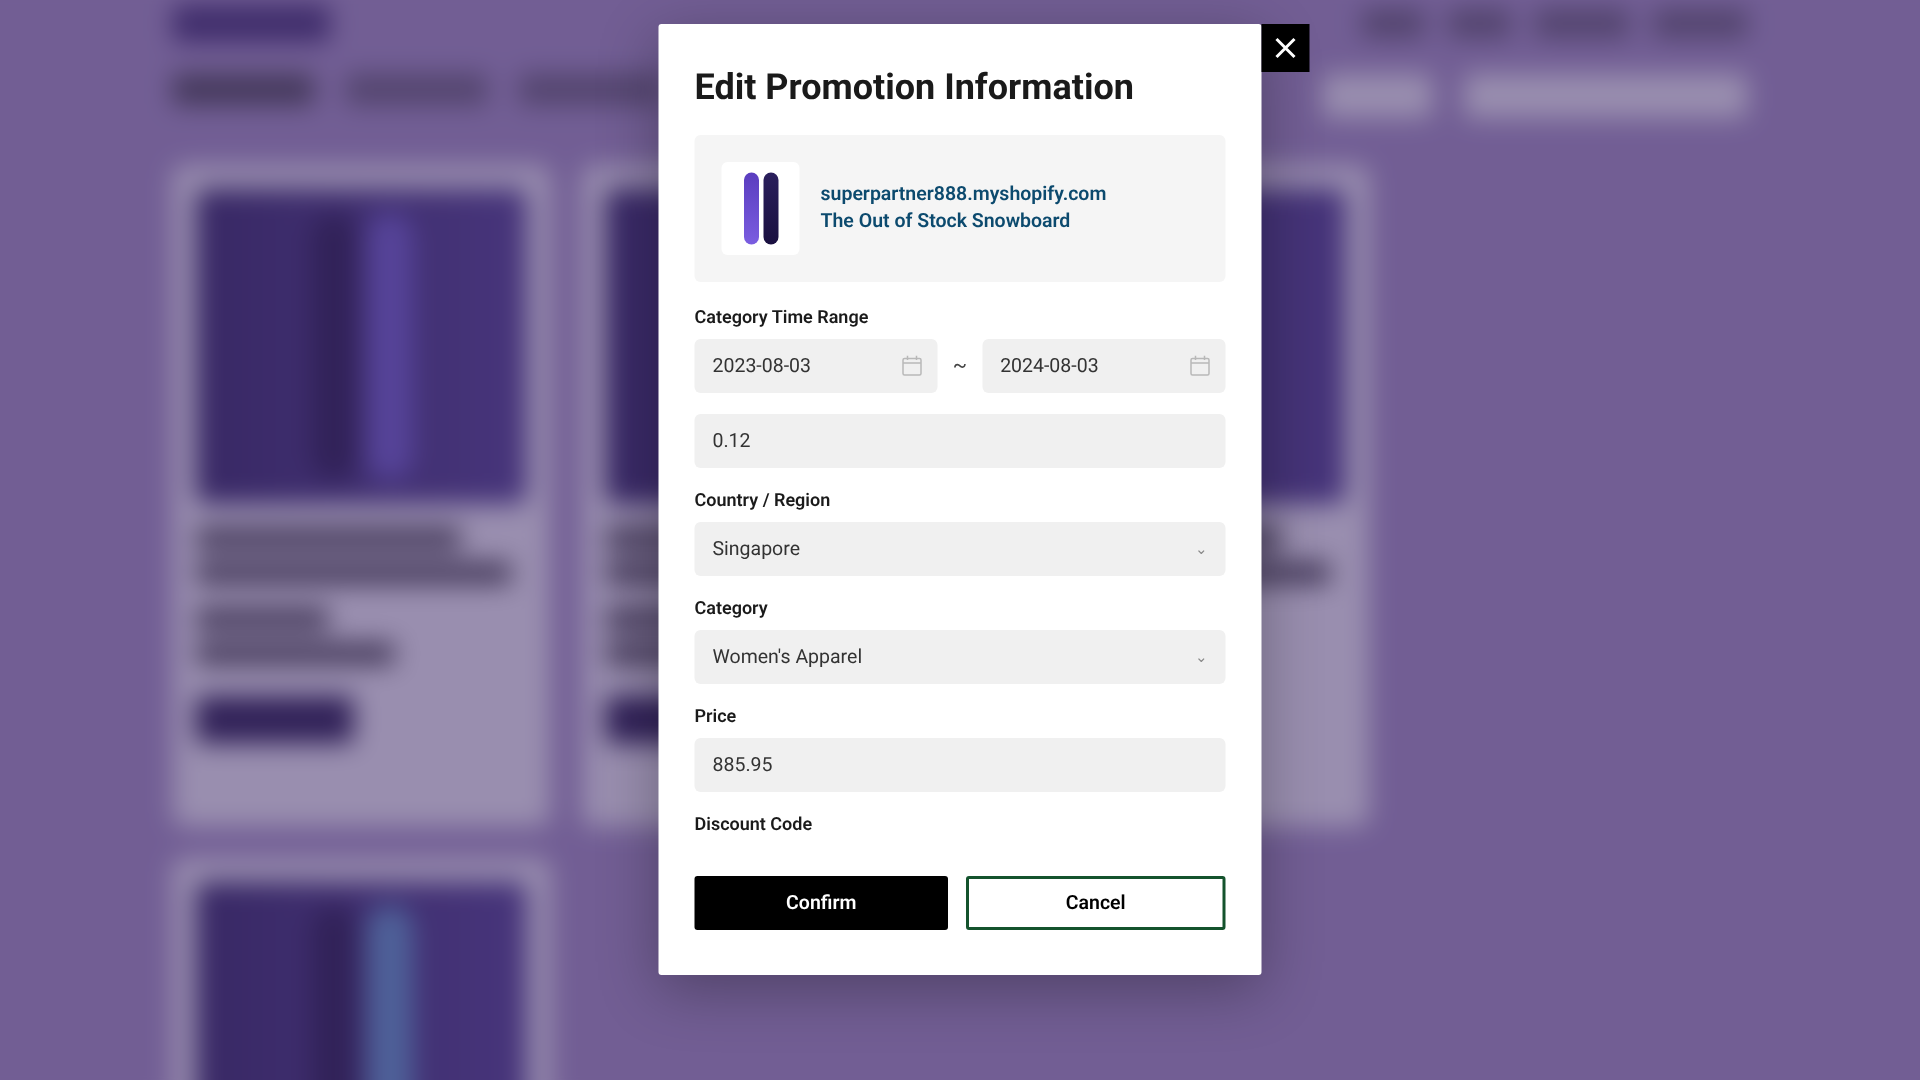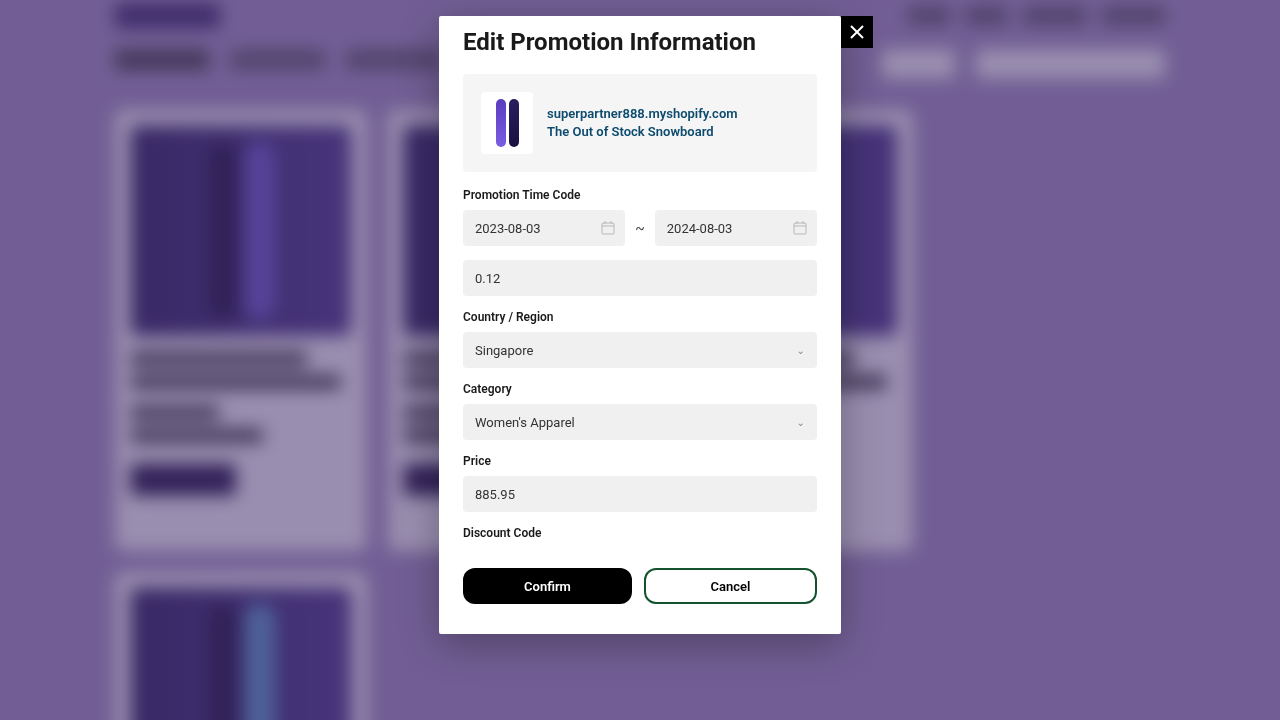--- a/index.html
+++ b/index.html
@@ -16,40 +16,40 @@
 .bg-card{width:240px;height:420px;background:#fff;border-radius:8px;padding:15px}
 .bg-card-img{width:100%;height:200px;background:linear-gradient(90deg,#2a1f5c,#4a3a8c);border-radius:6px;margin-bottom:15px;display:flex;align-items:center;justify-content:center}
 .bg-card-boards{display:flex;gap:5px}
 .bg-board{width:30px;height:170px;background:#1a1040;border-radius:15px}
 .bg-card-text{width:80%;height:14px;background:#444;border-radius:3px;margin-bottom:8px}
 .bg-card-btn{width:100px;height:30px;background:#1a1040;border-radius:4px;margin-top:20px}
 .overlay{position:absolute;inset:0;background:rgba(70,50,110,.55)}
 .modal{position:absolute;left:50%;top:16px;transform:translateX(-50%);width:402px;background:#fff;border-radius:2px;box-shadow:0 10px 40px rgba(0,0,0,.3)}
 .close-btn{position:absolute;right:-32px;top:0;width:32px;height:32px;background:#000;display:flex;align-items:center;justify-content:center;cursor:pointer}
 .close-btn svg{width:16px;height:16px}
-.modal-body{padding:12px 24px 30px}
+.modal-body{padding:28px 24px 30px}
 .modal-title{font-size:24px;font-weight:700;color:#1a1a1a;margin-bottom:18px}
 .product-box{background:#f5f5f5;border-radius:4px;padding:18px;display:flex;align-items:center;gap:14px;margin-bottom:16px}
 .product-img{width:52px;height:62px;background:#fff;border-radius:4px;display:flex;align-items:center;justify-content:center;gap:3px;flex-shrink:0}
 .pboard{width:10px;height:48px;border-radius:5px}
 .pb1{background:linear-gradient(180deg,#5a3dbf,#7a5de0)}
 .pb2{background:linear-gradient(180deg,#2a1f5c,#1a1040)}
 .product-info{font-size:13px;font-weight:600;color:#0c4a6e;line-height:1.4}
 .form-label{font-size:12px;font-weight:600;color:#1a1a1a;margin-bottom:8px;display:block}
 .form-group{margin-bottom:14px}
 .date-row{display:flex;align-items:center;gap:10px}
 .date-input{flex:1;position:relative}
 .tilde{color:#444;font-size:14px}
 .input,.select{width:100%;height:36px;background:#f0f0f0;border:none;border-radius:4px;padding:0 12px;font-size:13px;color:#333;outline:none}
 .input.active{background:#fff;border:1px solid #8aa8e8}
 .cal-icon{position:absolute;right:10px;top:50%;transform:translateY(-50%);width:14px;height:14px;opacity:.4}
 .select-wrap{position:relative}
 .chev{position:absolute;right:12px;top:50%;transform:translateY(-50%);font-size:10px;color:#888}
 .btn-row{display:flex;gap:12px;margin-top:28px}
-.btn{flex:1;height:36px;border-radius:12px;font-size:13px;font-weight:600;cursor:pointer;border:none}
+.btn{flex:1;height:36px;border-radius:2px;font-size:13px;font-weight:600;cursor:pointer;border:none}
 .btn-primary{background:#000;color:#fff}
 .btn-secondary{background:#fff;color:#000;border:2px solid #14532d}
 </style>
 </head>
 <body>
 
 <div class="backdrop">
   <div class="bg-content">
     <div class="bg-header">
       <div class="bg-logo"></div>
@@ -134,21 +134,21 @@
         <div class="pboard pb1"></div>
           <div class="pboard pb2"></div>
       </div>
       <div class="product-info">
         <div>superpartner888.myshopify.com</div>
         <div>The Out of Stock Snowboard</div>
       </div>
     </div>
 
     <div class="form-group">
-      <label class="form-label">Promotion Time Code</label>
+      <label class="form-label">Category Time Range</label>
       <div class="date-row">
         <div class="date-input">
           <input class="input" value="2023-08-03" style="">
           <svg class="cal-icon" viewBox="0 0 14 14">
               <rect x="1" y="2" width="12" height="11" rx="1" fill="none" stroke="#666"></rect>
               <line x1="1" y1="5" x2="13" y2="5" stroke="#666"></line>
               <line x1="4" y1="0" x2="4" y2="3" stroke="#666"></line>
               <line x1="10" y1="0" x2="10" y2="3" stroke="#666"></line>
             </svg>
         </div>

